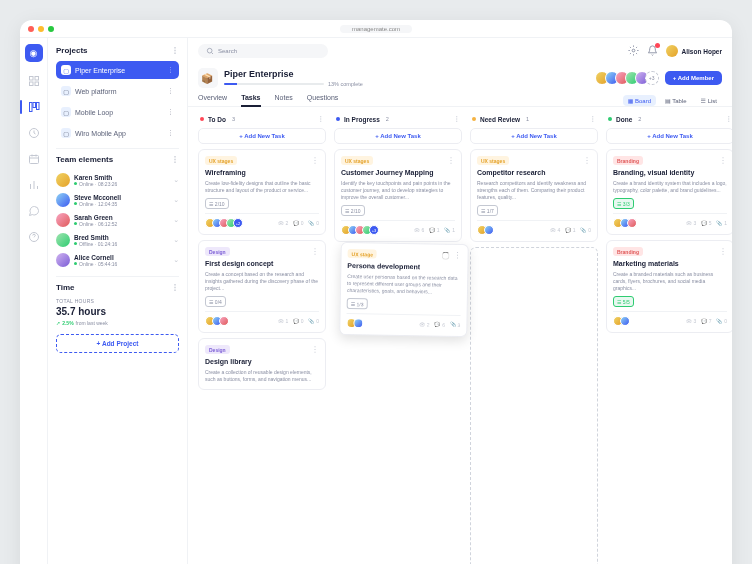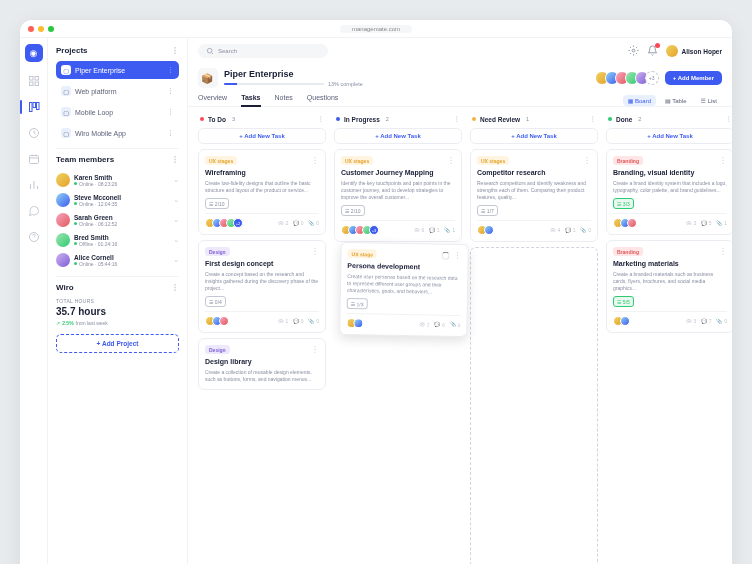--- a/index.html
+++ b/index.html
@@ -183,21 +183,21 @@
             <span class="more">⋮</span>
           </div>
           <div class="proj-item ">
             <div class="proj-icon">▢</div>
             <span>Wiro Mobile App</span>
             <span class="more">⋮</span>
           </div>
         </div>
       <div class="divider"></div>
       <h3>
-          <span>Team members</span>
+          <span>Team elements</span>
           <span class="more">⋮</span>
         </h3>
       <div id="member-list">
           <div class="member">
             <div class="avatar c1"></div>
             <div class="member-info">
               <div class="member-name">Karen Smith</div>
               <div class="member-status"><span class="status-dot"></span>Online · 08:23:26</div>
             </div>
             <span class="chev">⌄</span>
@@ -230,21 +230,21 @@
             <div class="avatar c5"></div>
             <div class="member-info">
               <div class="member-name">Alice Cornell</div>
               <div class="member-status"><span class="status-dot"></span>Online · 05:44:16</div>
             </div>
             <span class="chev">⌄</span>
           </div>
         </div>
       <div class="divider"></div>
       <h3>
-          <span>Wiro</span>
+          <span>Time</span>
           <span class="more">⋮</span>
         </h3>
       <div class="time-label">TOTAL HOURS</div>
       <div class="time-val">35.7 hours</div>
       <div class="time-delta">↗ <b>2.5%</b> <span>from last week</span></div>
       <div class="add-proj">+ Add Project</div>
     </div>
 
     <div class="content">
       <div class="topbar">

